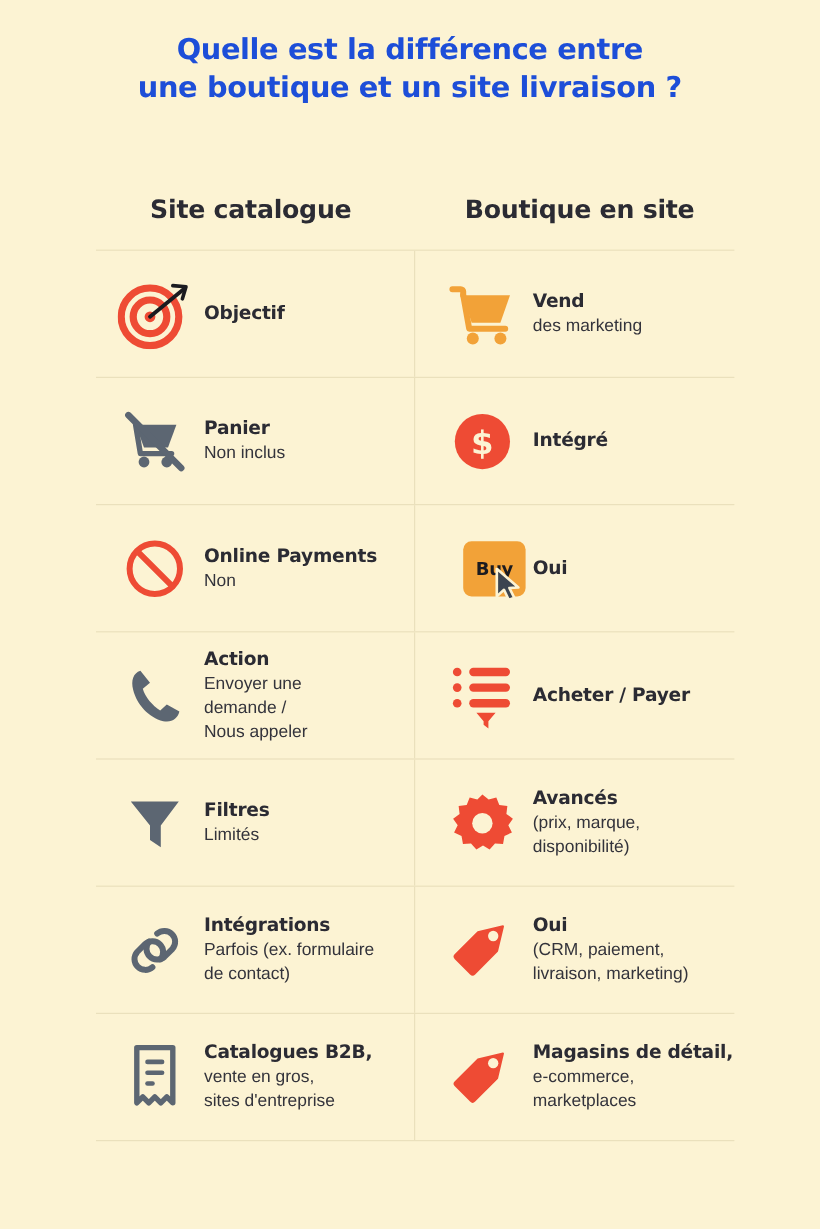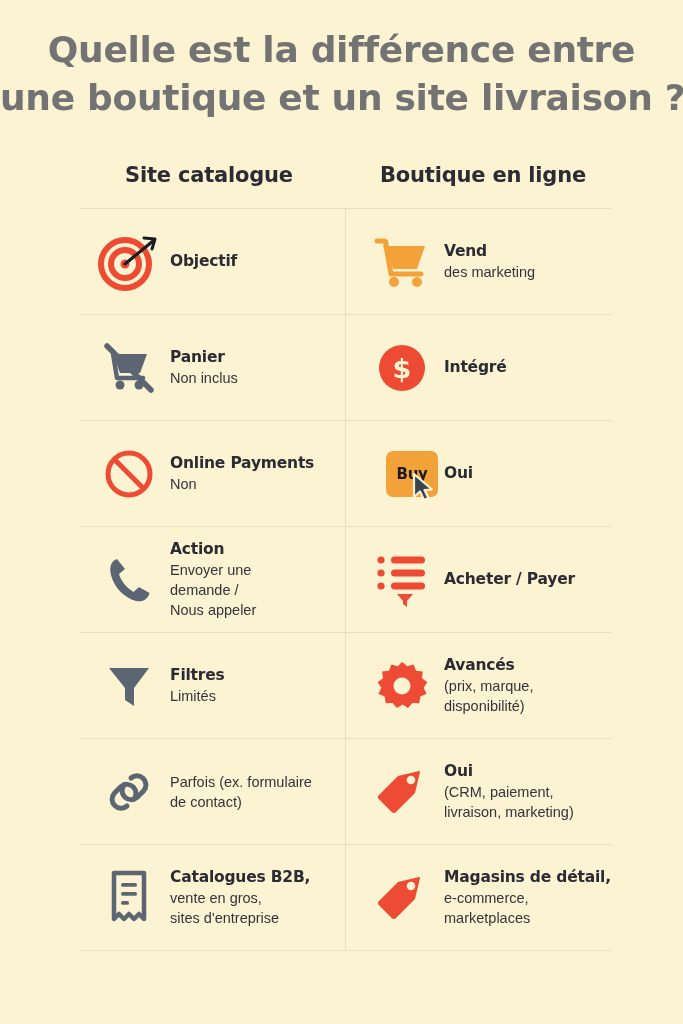--- a/index.html
+++ b/index.html
@@ -19,22 +19,22 @@
     background: #fcf3d3;
   }
 
   
   .title {
     position: absolute;
     top: 26px;
     left: 0;
     width: 683px;
     text-align: center;
-    color: #737373;
-    font-size: 36px;
+    color: #1d4ed8;
+    font-size: 24px;
     font-weight: 700;
     line-height: 1.33;
     letter-spacing: -0.3px;
     font-family: "DejaVu Sans", sans-serif;
   }
   .title .line { display: block; white-space: nowrap; }
 
   
   .col-headers {
     position: absolute;
@@ -154,21 +154,21 @@
 
 <div class="page">
 
   <div class="title">
     <span class="line">Quelle est la différence entre</span>
     <span class="line">une boutique et un site livraison ?</span>
   </div>
 
   <div class="col-headers">
     <div class="col-header left">Site catalogue</div>
-    <div class="col-header right">Boutique en ligne</div>
+    <div class="col-header right">Boutique en site</div>
   </div>
 
   <div class="grid">
 
     <div class="row">
       <div class="cell left">
         <div class="icon-box">
           <svg width="62" height="58" viewBox="0 0 62 58">
             <circle cx="27" cy="31" r="24" fill="none" stroke="#ee4b34" stroke-width="6"></circle>
             <circle cx="27" cy="31" r="14" fill="none" stroke="#ee4b34" stroke-width="6"></circle>
@@ -324,20 +324,21 @@
       <div class="cell left">
         <div class="icon-box">
           <svg width="52" height="48" viewBox="0 0 52 48">
             <g stroke="#5c6672" stroke-width="5" fill="none" stroke-linecap="round">
               <path d="M28 10 a9 9 0 0 1 12.7 12.7 L34 29.4 a9 9 0 0 1 -12.7 -12.7"></path>
               <path d="M24 38 a9 9 0 0 1 -12.7 -12.7 L18 18.6 a9 9 0 0 1 12.7 12.7"></path>
             </g>
           </svg>
         </div>
         <div class="text-box">
+          <div class="t-title">Intégrations</div>
           <div class="t-sub">Parfois (ex. formulaire<br>de contact)</div>
         </div>
       </div>
       <div class="cell right">
         <div class="icon-box">
           <svg width="56" height="50" viewBox="0 0 56 50">
             <path d="M45 4 L24 9 L5 28 a3 3 0 0 0 0 4.3 L17.7 45 a3 3 0 0 0 4.3 0 L41 26 L46 5 a1 1 0 0 0 -1 -1 Z" fill="#ee4b34"></path>
             <circle cx="37" cy="13" r="4.3" fill="#fcf3d3"></circle>
           </svg>
         </div>

